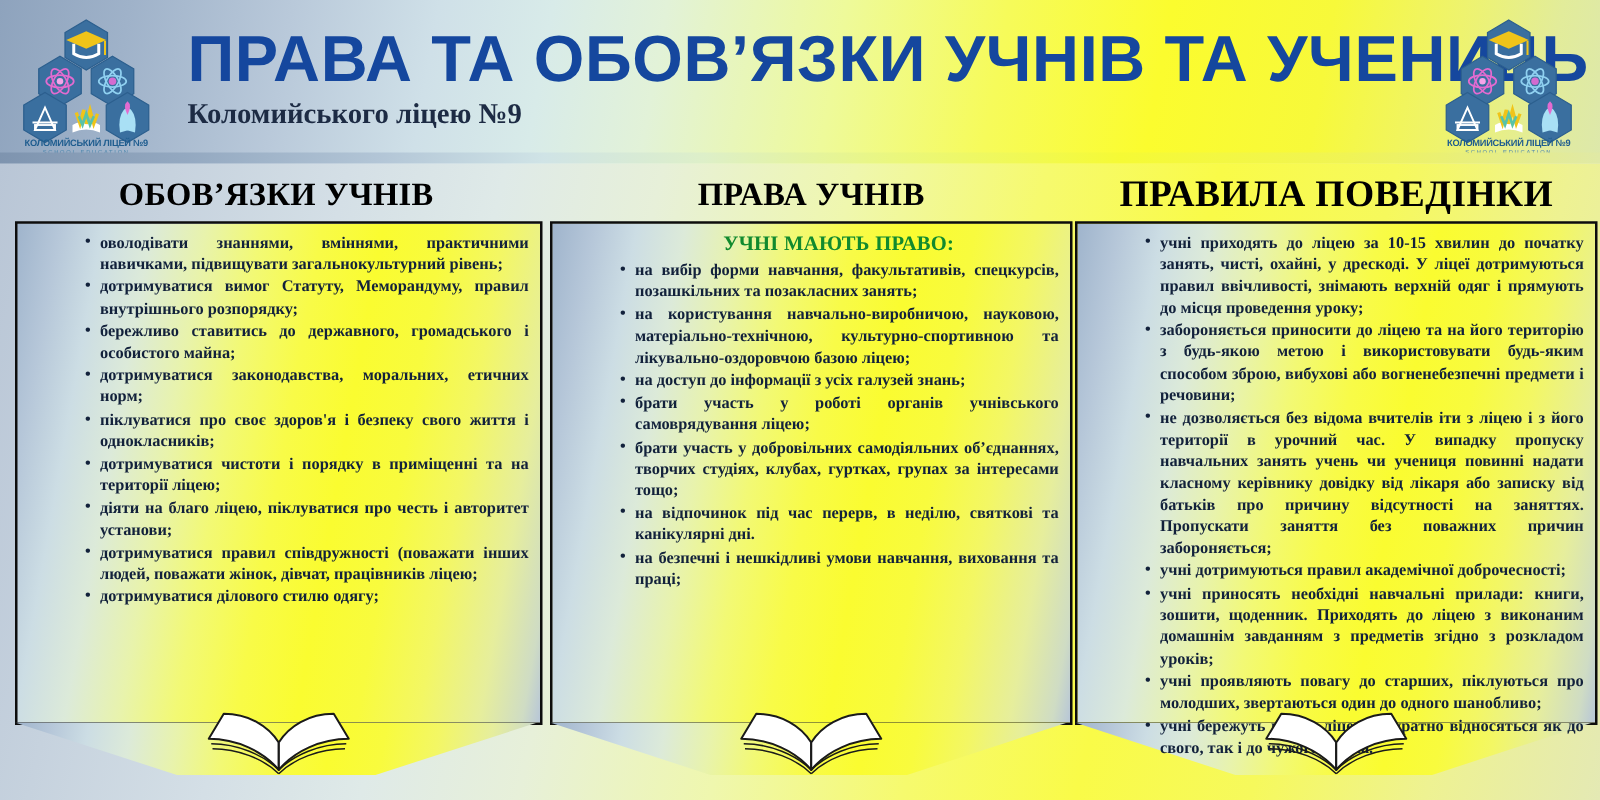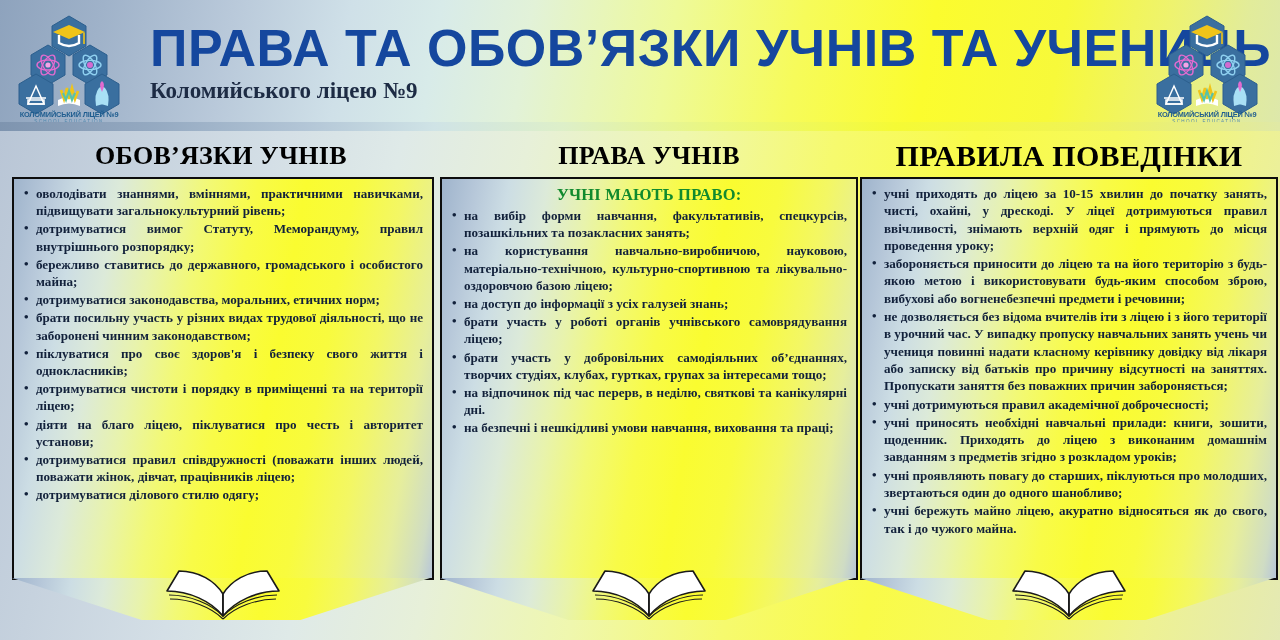--- a/index.html
+++ b/index.html
@@ -75,20 +75,21 @@
 
   
   .panel {
     position:absolute; top:177px;
     border:2px solid #0d0d0d;
     background:linear-gradient(100deg,
         #9fb4cc 0%, #b6c7d9 7%, #ccdde4 14%, #dcead9 22%,
         #e8f3ac 31%, #f2f975 40%, #f8fb48 50%, #fafc30 60%,
         #f8fb3e 70%, #f3f764 80%, #e6ee9c 90%, #cfdcc4 97%, #b7c6d8 100%);
     overflow:visible;
+    padding-left:44px;
   }
   #panel-0 { left:12px;  width:422px; height:403px; }
   #panel-1 { left:440px; width:418px; height:403px; }
   #panel-2 { left:860px; width:418px; height:403px; }
 
   
   .skirt {
     position:absolute; left:-2px; top:100%; width:100%;
     height:42px;
     background:inherit;
@@ -257,21 +258,20 @@
 <div class="col-head" id="head-2">ПРАВИЛА ПОВЕДІНКИ</div>
 
 <div class="panel" id="panel-0">
   <div class="skirt skirt-0"></div>
   <div class="panel-inner">
     <ul class="rules">
       <li>оволодівати знаннями, вміннями, практичними навичками, підвищувати загальнокультурний рівень;</li>
       <li>дотримуватися вимог Статуту, Меморандуму, правил внутрішнього розпорядку;</li>
       <li>бережливо ставитись до державного, громадського і особистого майна;</li>
       <li>дотримуватися законодавства, моральних, етичних норм;</li>
-      <li>брати посильну участь у різних видах трудової діяльності, що не заборонені чинним законодавством;</li>
       <li>піклуватися про своє здоров'я і безпеку свого життя і однокласників;</li>
       <li>дотримуватися чистоти і порядку в приміщенні та на території ліцею;</li>
       <li>діяти на благо ліцею, піклуватися про честь і авторитет установи;</li>
       <li>дотримуватися правил співдружності (поважати інших людей, поважати жінок, дівчат, працівників ліцею;</li>
       <li>дотримуватися ділового стилю одягу;</li>
     </ul>
   </div>
   <div class="book">
     <svg viewBox="0 0 128 62" xmlns="http://www.w3.org/2000/svg">
       <g fill="#ffffff" stroke="#1a1a1a" stroke-width="1.6" stroke-linejoin="round">

